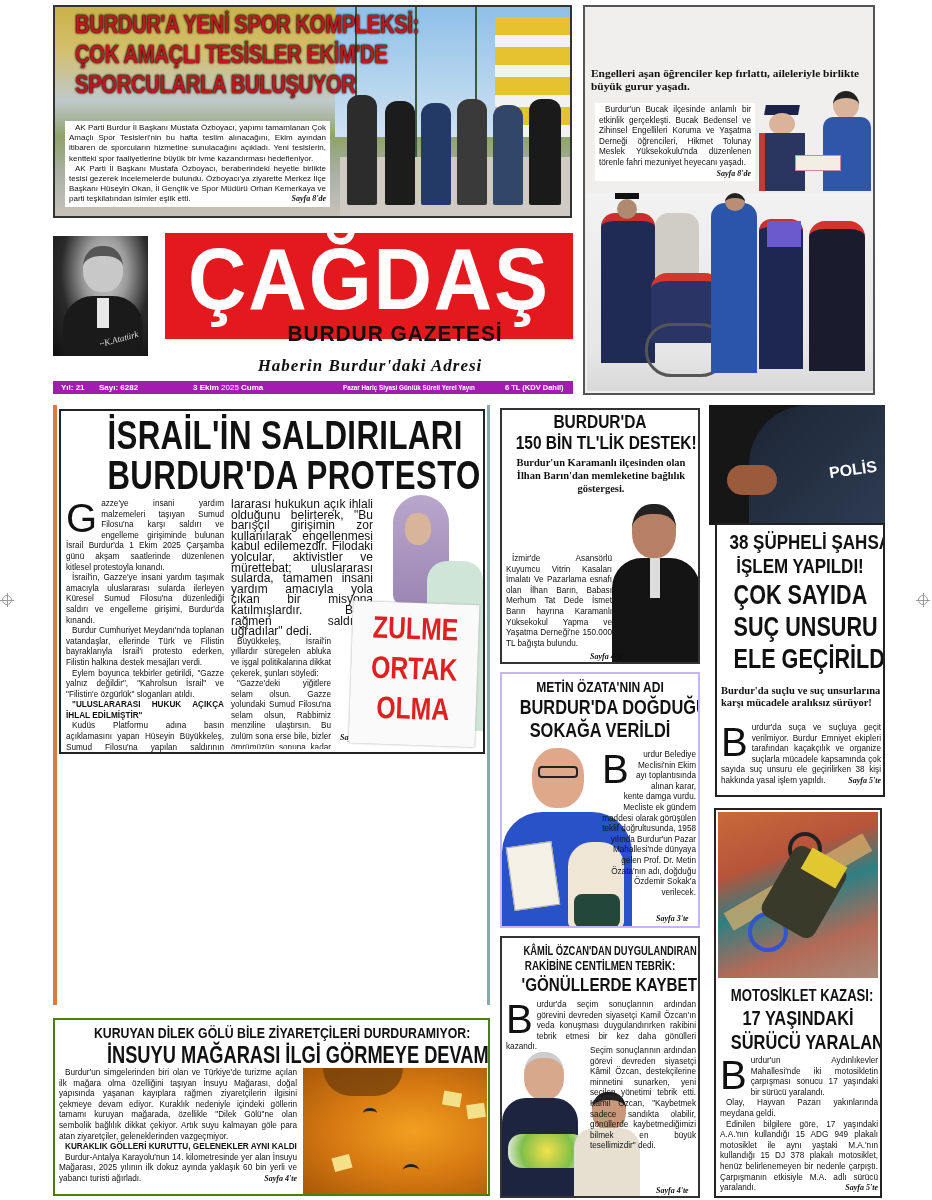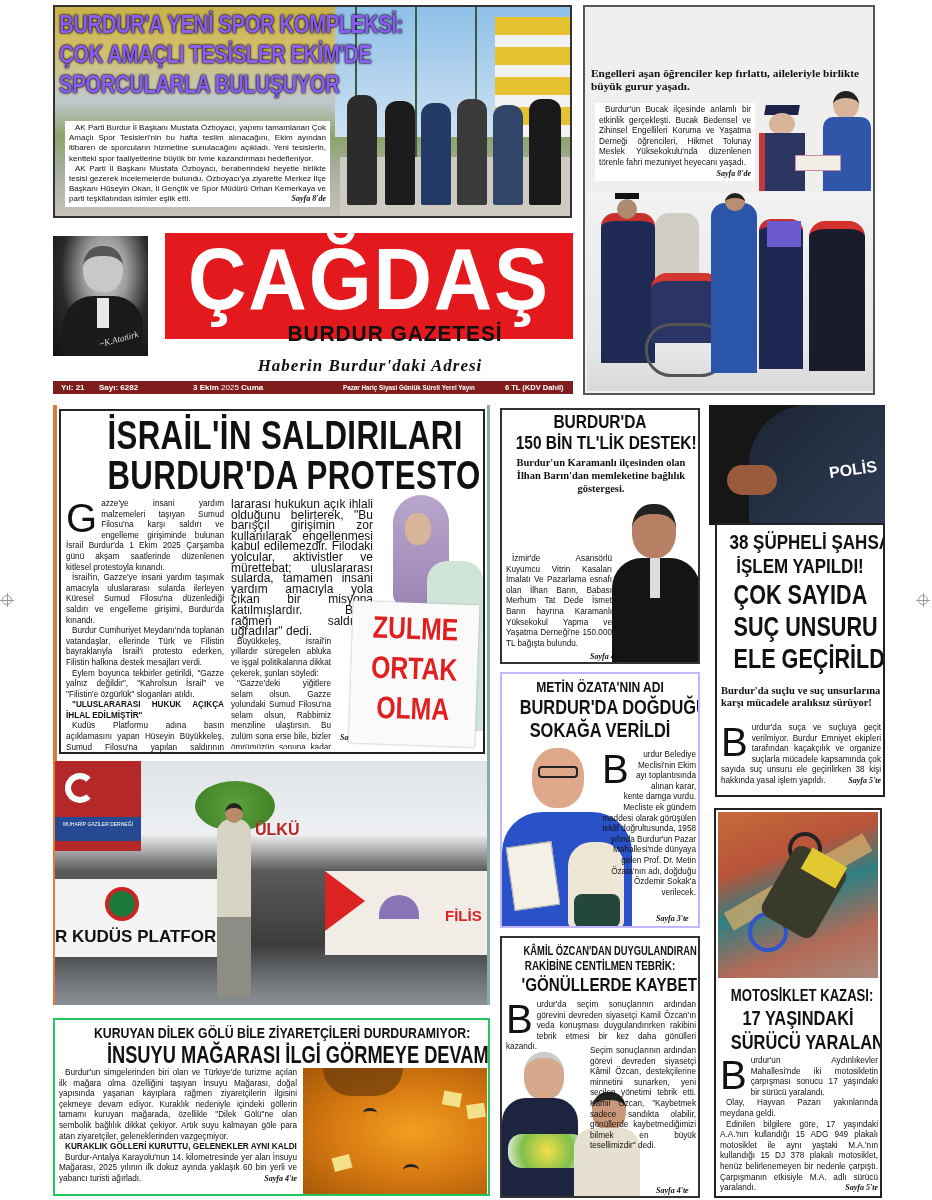--- a/index.html
+++ b/index.html
@@ -32,21 +32,21 @@
     <div class="abs" style="left:420px;top:0;width:2px;height:170px;background:#3c5a3c"></div>
     <div class="abs" style="left:285px;top:150px;width:235px;height:60px;background:#cfcac2"></div>
 
     <div class="abs" style="left:292px;top:88px;width:30px;height:110px;background:#2c2c2c;border-radius:12px 12px 2px 2px"></div>
     <div class="abs" style="left:330px;top:94px;width:30px;height:104px;background:#1c1c1c;border-radius:12px 12px 2px 2px"></div>
     <div class="abs" style="left:366px;top:96px;width:30px;height:102px;background:#233a66;border-radius:12px 12px 2px 2px"></div>
     <div class="abs" style="left:402px;top:92px;width:30px;height:106px;background:#3a3a3a;border-radius:12px 12px 2px 2px"></div>
     <div class="abs" style="left:438px;top:98px;width:30px;height:100px;background:#32466a;border-radius:12px 12px 2px 2px"></div>
     <div class="abs" style="left:474px;top:92px;width:32px;height:106px;background:#1a1a1a;border-radius:12px 12px 2px 2px"></div>
   </div>
-  <div class="abs" style="left:4px;top:2px;width:380px;color:#8b5cf6;text-shadow:0 0 3px #000,0 0 2px #000">
+  <div class="abs" style="left:20px;top:2px;width:380px;color:#b91c1c;text-shadow:0 0 3px #000,0 0 2px #000">
     <div class="cond" style="font-size:26px;line-height:30px;letter-spacing:-0.5px;transform:scaleX(0.78);white-space:nowrap">BURDUR'A YENİ SPOR KOMPLEKSİ:</div>
     <div class="cond" style="font-size:26px;line-height:30px;letter-spacing:-0.5px;transform:scaleX(0.78);white-space:nowrap">ÇOK AMAÇLI TESİSLER EKİM'DE</div>
     <div class="cond" style="font-size:26px;line-height:30px;letter-spacing:-0.5px;transform:scaleX(0.78);white-space:nowrap">SPORCULARLA BULUŞUYOR</div>
   </div>
   <div class="abs body" style="left:10px;top:114px;width:265px;background:#fff;padding:2px 4px;font-size:8px;line-height:10.2px">
     <p>AK Parti Burdur İl Başkanı Mustafa Özboyacı, yapımı tamamlanan Çok Amaçlı Spor Tesisleri'nin bu hafta teslim alınacağını, Ekim ayından itibaren de sporcuların hizmetine sunulacağını açıkladı. Yeni tesislerin, kentteki spor faaliyetlerine büyük bir ivme kazandırması hedefleniyor.</p>
     <p><span>AK Parti İl Başkanı Mustafa Özboyacı, beraberindeki heyetle birlikte tesisi gezerek incelemelerde bulundu. Özboyacı'ya ziyarette Merkez İlçe Başkanı Hüseyin Okan, İl Gençlik ve Spor Müdürü Orhan Kemerkaya ve parti teşkilatından isimler eşlik etti.</span> <span class="sayfa">Sayfa 8'de</span></p>
   </div>
 </div>
 
@@ -86,21 +86,21 @@
   <div class="abs" style="left:44px;top:62px;width:12px;height:30px;background:#e8e8e8"></div>
   <div class="abs" style="left:46px;top:98px;width:40px;height:12px;font-family:'Liberation Serif',serif;font-style:italic;color:#ddd;font-size:9px;transform:rotate(-15deg)">~K.Atatürk</div>
 </div>
 
 <div class="abs" style="left:165px;top:233px;width:408px;height:106px;background:#e3191e">
   <div class="abs hl" style="left:0;top:2px;width:100%;color:#fff;font-size:88px;font-weight:bold;letter-spacing:2px;transform:scaleX(0.92);transform-origin:center top;font-family:'Liberation Sans',sans-serif">ÇAĞDAŞ</div>
   <div class="abs hl" style="left:60px;top:90px;width:340px;color:#111;font-size:22px;font-weight:bold;letter-spacing:1px;transform:scaleX(0.95)">BURDUR GAZETESİ</div>
 </div>
 <div class="abs" style="left:180px;top:356px;width:380px;text-align:center;font-family:'Liberation Serif',serif;font-style:italic;font-weight:bold;font-size:17px;letter-spacing:1px">Haberin Burdur'daki Adresi</div>
 
-<div class="abs" style="left:53px;top:381px;width:520px;height:13px;background:#7f1d1d;color:#fff;font-size:8px;font-weight:bold;line-height:13px">
+<div class="abs" style="left:53px;top:381px;width:520px;height:13px;background:#a21caf;color:#fff;font-size:8px;font-weight:bold;line-height:13px">
   <span class="abs" style="left:8px">Yıl: 21</span>
   <span class="abs" style="left:46px">Sayı: 6282</span>
   <span class="abs" style="left:140px;font-weight:normal"><b>3 Ekim</b> <span>2025</span> <b>Cuma</b></span>
   <span class="abs" style="left:290px;font-size:7px;transform:scaleX(0.9);transform-origin:left">Pazar Hariç Siyasi Günlük Süreli Yerel Yayın</span>
   <span class="abs" style="left:452px;font-size:7.5px">6 TL (KDV Dahil)</span>
 </div>
 
 <div class="abs" style="left:53px;top:405px;width:437px;height:600px;background:linear-gradient(90deg,#e07a38 0,#e07a38 4px,#fff 4px);border-right:3px solid #8aa">
   <div class="box" style="left:6px;top:4px;width:426px;height:345px;border:2px solid #222">
     <div class="abs hl" style="left:0;top:4px;width:100%">
@@ -131,38 +131,20 @@
       <div class="abs" style="left:62px;top:22px;width:26px;height:32px;background:#d8b59a;border-radius:45%"></div>
       <div class="abs" style="left:84px;top:70px;width:56px;height:170px;background:#cfe5d8;border-radius:20px 20px 0 0"></div>
       <div class="abs" style="left:8px;top:112px;width:126px;height:142px;background:#fafafa;transform:rotate(2deg);box-shadow:0 0 2px #999;text-align:center;font-family:'Liberation Sans',sans-serif;font-weight:bold;color:#e02020;padding-top:6px">
         <div style="font-size:31px;line-height:40px;transform:scaleX(0.8)">ZULME</div>
         <div style="font-size:31px;line-height:40px;transform:scaleX(0.8)">ORTAK</div>
         <div style="font-size:31px;line-height:40px;transform:scaleX(0.8)">OLMA</div>
       </div>
     </div>
   </div>
 
-  <div class="photo" style="left:2px;top:356px;width:432px;height:244px;background:linear-gradient(180deg,#dfe4e8 0%,#eef0f2 30%,#5a5a5a 45%,#3d3d3d 75%,#6e7478 90%,#8a9094 100%)">
-    <div class="abs" style="left:0;top:0;width:86px;height:90px;background:#b5282a"></div>
-    <div class="abs" style="left:10px;top:12px;width:30px;height:30px;border-radius:50%;border:6px solid #fff;border-right-color:transparent"></div>
-    <div class="abs" style="left:0;top:56px;width:86px;height:24px;background:#264a92;color:#fff;font-size:5px;text-align:center;padding-top:4px">MUHARİP GAZİLER DERNEĞİ</div>
-    <div class="abs" style="left:140px;top:20px;width:80px;height:50px;background:radial-gradient(circle,#5aa33a,#3d7d25);border-radius:50%"></div>
-    <div class="abs" style="left:200px;top:60px;width:60px;height:20px;color:#b22;font-size:16px;font-weight:bold">ÜLKÜ</div>
-    <div class="abs" style="left:0;top:118px;width:170px;height:78px;background:#f4f4f4;overflow:hidden">
-      <div class="abs" style="left:50px;top:8px;width:34px;height:34px;border-radius:50%;background:#1b7a3a;border:4px solid #c22"></div>
-      <div class="abs" style="left:0;top:48px;white-space:nowrap;font-weight:bold;font-size:17px;color:#111">R KUDÜS PLATFOR</div>
-    </div>
-    <div class="abs" style="left:270px;top:110px;width:162px;height:84px;background:#f1ede6;overflow:hidden">
-      <div class="abs" style="left:0;top:0;width:0;height:0;border-top:30px solid transparent;border-bottom:30px solid transparent;border-left:40px solid #d22"></div>
-      <div class="abs" style="left:54px;top:24px;width:40px;height:24px;border-radius:20px 20px 0 0;background:#8b73b8"></div>
-      <div class="abs" style="left:120px;top:36px;font-weight:bold;font-size:15px;color:#d22">FİLİS</div>
-    </div>
-    <div class="abs" style="left:162px;top:58px;width:34px;height:178px;background:linear-gradient(180deg,#d8d4c4 0 55%,#8d8d85 55%);border-radius:14px 14px 0 0"></div>
-    <div class="abs" style="left:170px;top:42px;width:18px;height:20px;background:#b78a6c;border-radius:50%;border-top:5px solid #222"></div>
-  </div>
 </div>
 
 <div class="box" style="left:500px;top:408px;width:200px;height:256px;border:2px solid #333">
   <div class="abs hl" style="left:0;top:2px;width:100%">
     <div class="cond" style="font-size:18px;line-height:21px;transform:scaleX(0.86);transform-origin:center top">BURDUR'DA</div>
     <div class="cond" style="font-size:18px;line-height:21px;transform:scaleX(0.86);transform-origin:center top;white-space:nowrap">150 BİN TL'LİK DESTEK!</div>
   </div>
   <div class="abs" style="left:4px;top:46px;width:190px;text-align:center;font-family:'Liberation Serif',serif;font-weight:bold;font-size:10.5px;line-height:13px">Burdur'un Karamanlı ilçesinden olan İlhan Barın'dan memleketine bağlılık göstergesi.</div>
   <div class="photo" style="left:108px;top:90px;width:90px;height:164px">
     <div class="abs" style="left:22px;top:4px;width:44px;height:54px;background:#b78064;border-radius:45%;border-top:10px solid #222"></div>
@@ -258,21 +240,21 @@
     <div class="cond" style="font-size:20px;line-height:24px;transform:scaleX(0.82);transform-origin:center top;white-space:nowrap">17 YAŞINDAKİ</div>
     <div class="cond" style="font-size:20px;line-height:24px;transform:scaleX(0.82);transform-origin:center top;white-space:nowrap">SÜRÜCÜ YARALANDI</div>
   </div>
   <div class="abs body" style="left:4px;top:246px;width:158px">
     <p style="text-indent:0"><span class="dropcap">B</span><span>urdur'un Aydınlıkevler Mahallesi'nde iki motosikletin çarpışması sonucu 17 yaşındaki bir sürücü yaralandı.</span></p>
     <p>Olay, Hayvan Pazarı yakınlarında meydana geldi.</p>
     <p><span>Edinilen bilgilere göre, 17 yaşındaki A.A.'nın kullandığı 15 ADG 949 plakalı motosiklet ile aynı yaştaki M.A.'nın kullandığı 15 DJ 378 plakalı motosiklet, henüz belirlenemeyen bir nedenle çarpıştı. Çarpışmanın etkisiyle M.A. adlı sürücü yaralandı.</span> <span class="sayfa">Sayfa 5'te</span></p>
   </div>
 </div>
 
-<div class="box" style="left:53px;top:1018px;width:437px;height:178px;border:2px solid #22c55e">
+<div class="box" style="left:53px;top:1018px;width:437px;height:178px;border:2px solid #4d7c0f">
   <div class="abs hl" style="left:0;top:4px;width:100%">
     <div class="cond" style="font-size:15px;line-height:18px;transform:scaleX(0.82);transform-origin:center top;white-space:nowrap">KURUYAN DİLEK GÖLÜ BİLE ZİYARETÇİLERİ DURDURAMIYOR:</div>
     <div class="cond" style="font-size:24px;line-height:26px;transform:scaleX(0.76);transform-origin:center top;white-space:nowrap">İNSUYU MAĞARASI İLGİ GÖRMEYE DEVAM EDİYOR</div>
   </div>
   <div class="abs body" style="left:4px;top:48px;width:238px">
     <p>Burdur'un simgelerinden biri olan ve Türkiye'de turizme açılan ilk mağara olma özelliğini taşıyan İnsuyu Mağarası, doğal yapısında yaşanan kayıplara rağmen ziyaretçilerin ilgisini çekmeye devam ediyor. Kuraklık nedeniyle içindeki göllerin tamamı kuruyan mağarada, özellikle "Dilek Gölü"ne olan sembolik bağlılık dikkat çekiyor. Artık suyu kalmayan göle para atan ziyaretçiler, geleneklerinden vazgeçmiyor.</p>
     <p style="font-weight:bold">KURAKLIK GÖLLERİ KURUTTU, GELENEKLER AYNI KALDI</p>
     <p><span>Burdur-Antalya Karayolu'nun 14. kilometresinde yer alan İnsuyu Mağarası, 2025 yılının ilk dokuz ayında yaklaşık 60 bin yerli ve yabancı turisti ağırladı.</span> <span class="sayfa">Sayfa 4'te</span></p>
   </div>
   <div class="photo" style="left:248px;top:48px;width:184px;height:126px;background:radial-gradient(ellipse at 60% 50%,#f2a020 0%,#d77a12 50%,#a85808 100%)">

